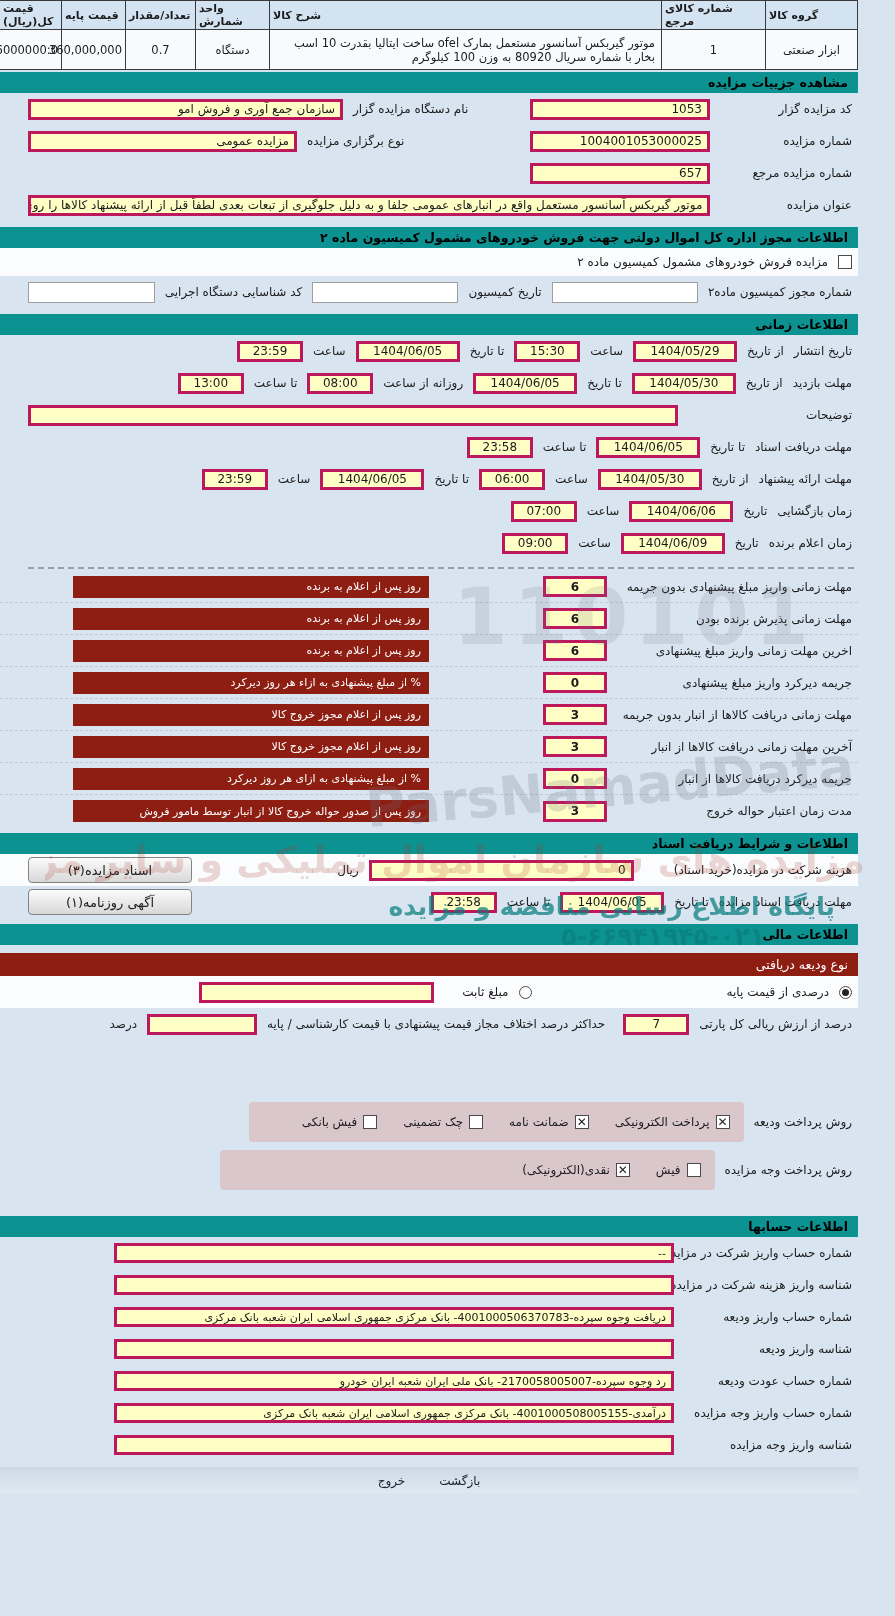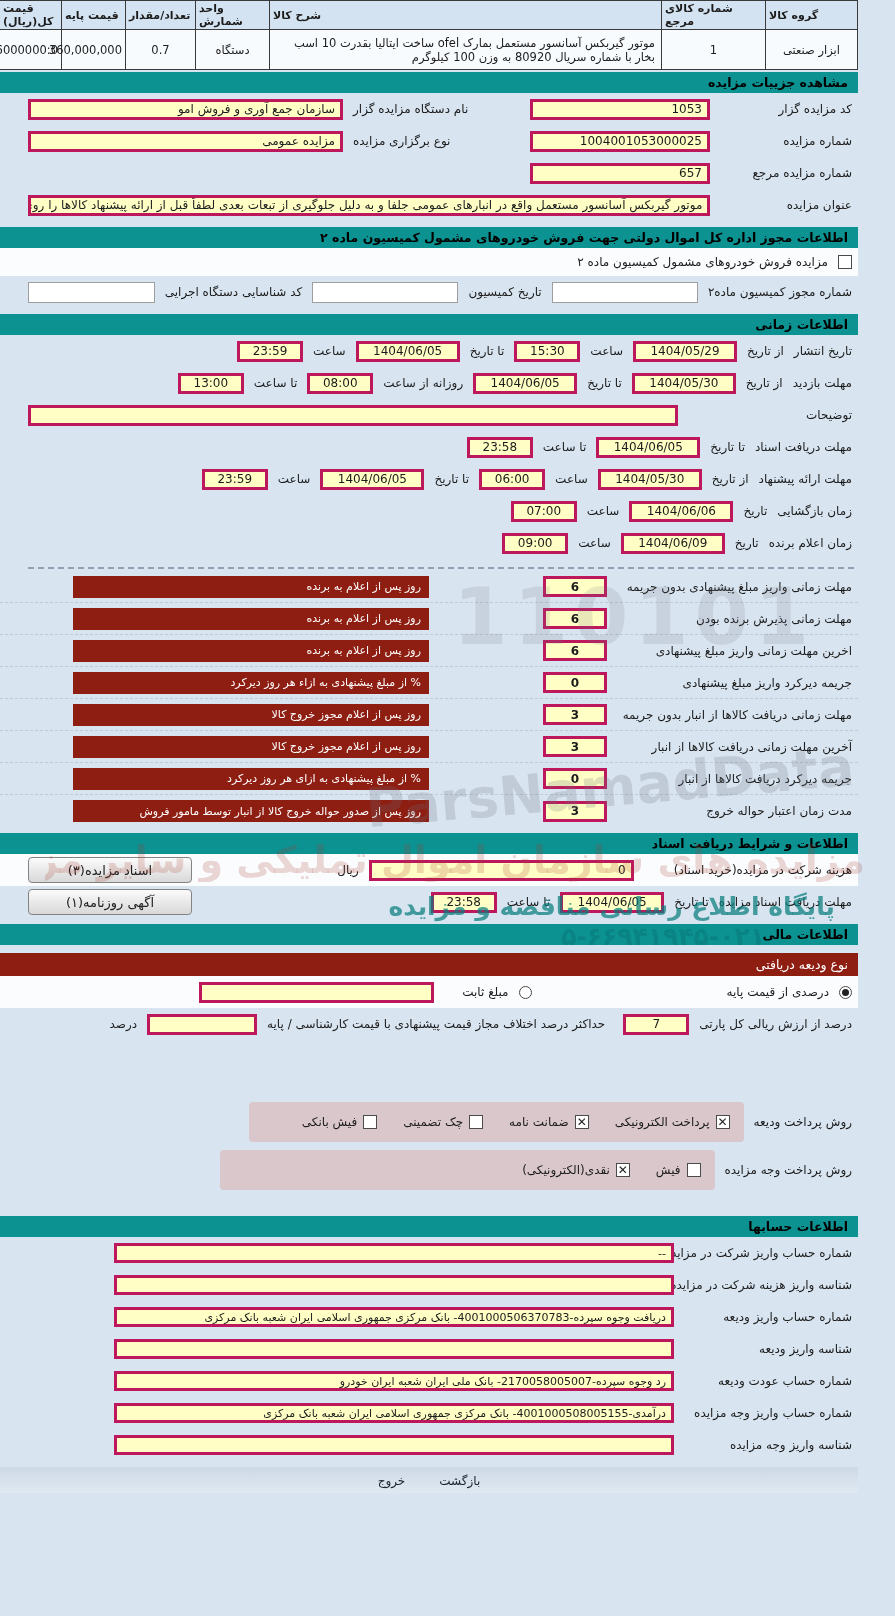--- a/index.html
+++ b/index.html
@@ -112,21 +112,21 @@
     <span class="dlbl">کد مزایده گزار</span>
     <div class="ybox" style="width:180px">1053</div>
     <span class="lbl push">نام دستگاه مزایده گزار</span>
     <div class="ybox" style="width:315px">سازمان جمع آوری و فروش امو</div>
   </div>
 
   <div class="row">
     <span class="dlbl">شماره مزایده</span>
     <div class="ybox" style="width:180px">1004001053000025</div>
     <span class="lbl push">نوع برگزاری مزایده</span>
-    <div class="ybox" style="width:315px">مزایده عمومی</div>
+    <div class="ybox" style="width:269px">مزایده عمومی</div>
   </div>
 
   <div class="row">
     <span class="dlbl">شماره مزایده مرجع</span>
     <div class="ybox" style="width:180px">657</div>
   </div>
 
   <div class="row">
     <span class="dlbl">عنوان مزایده</span>
     <div class="ybox" style="width:684px">موتور گیربکس آسانسور مستعمل واقع در انبارهای عمومی جلفا و به دلیل جلوگیری از تبعات بعدی لطفاً قبل از ارائه پیشنهاد کالاها را روی</div>

